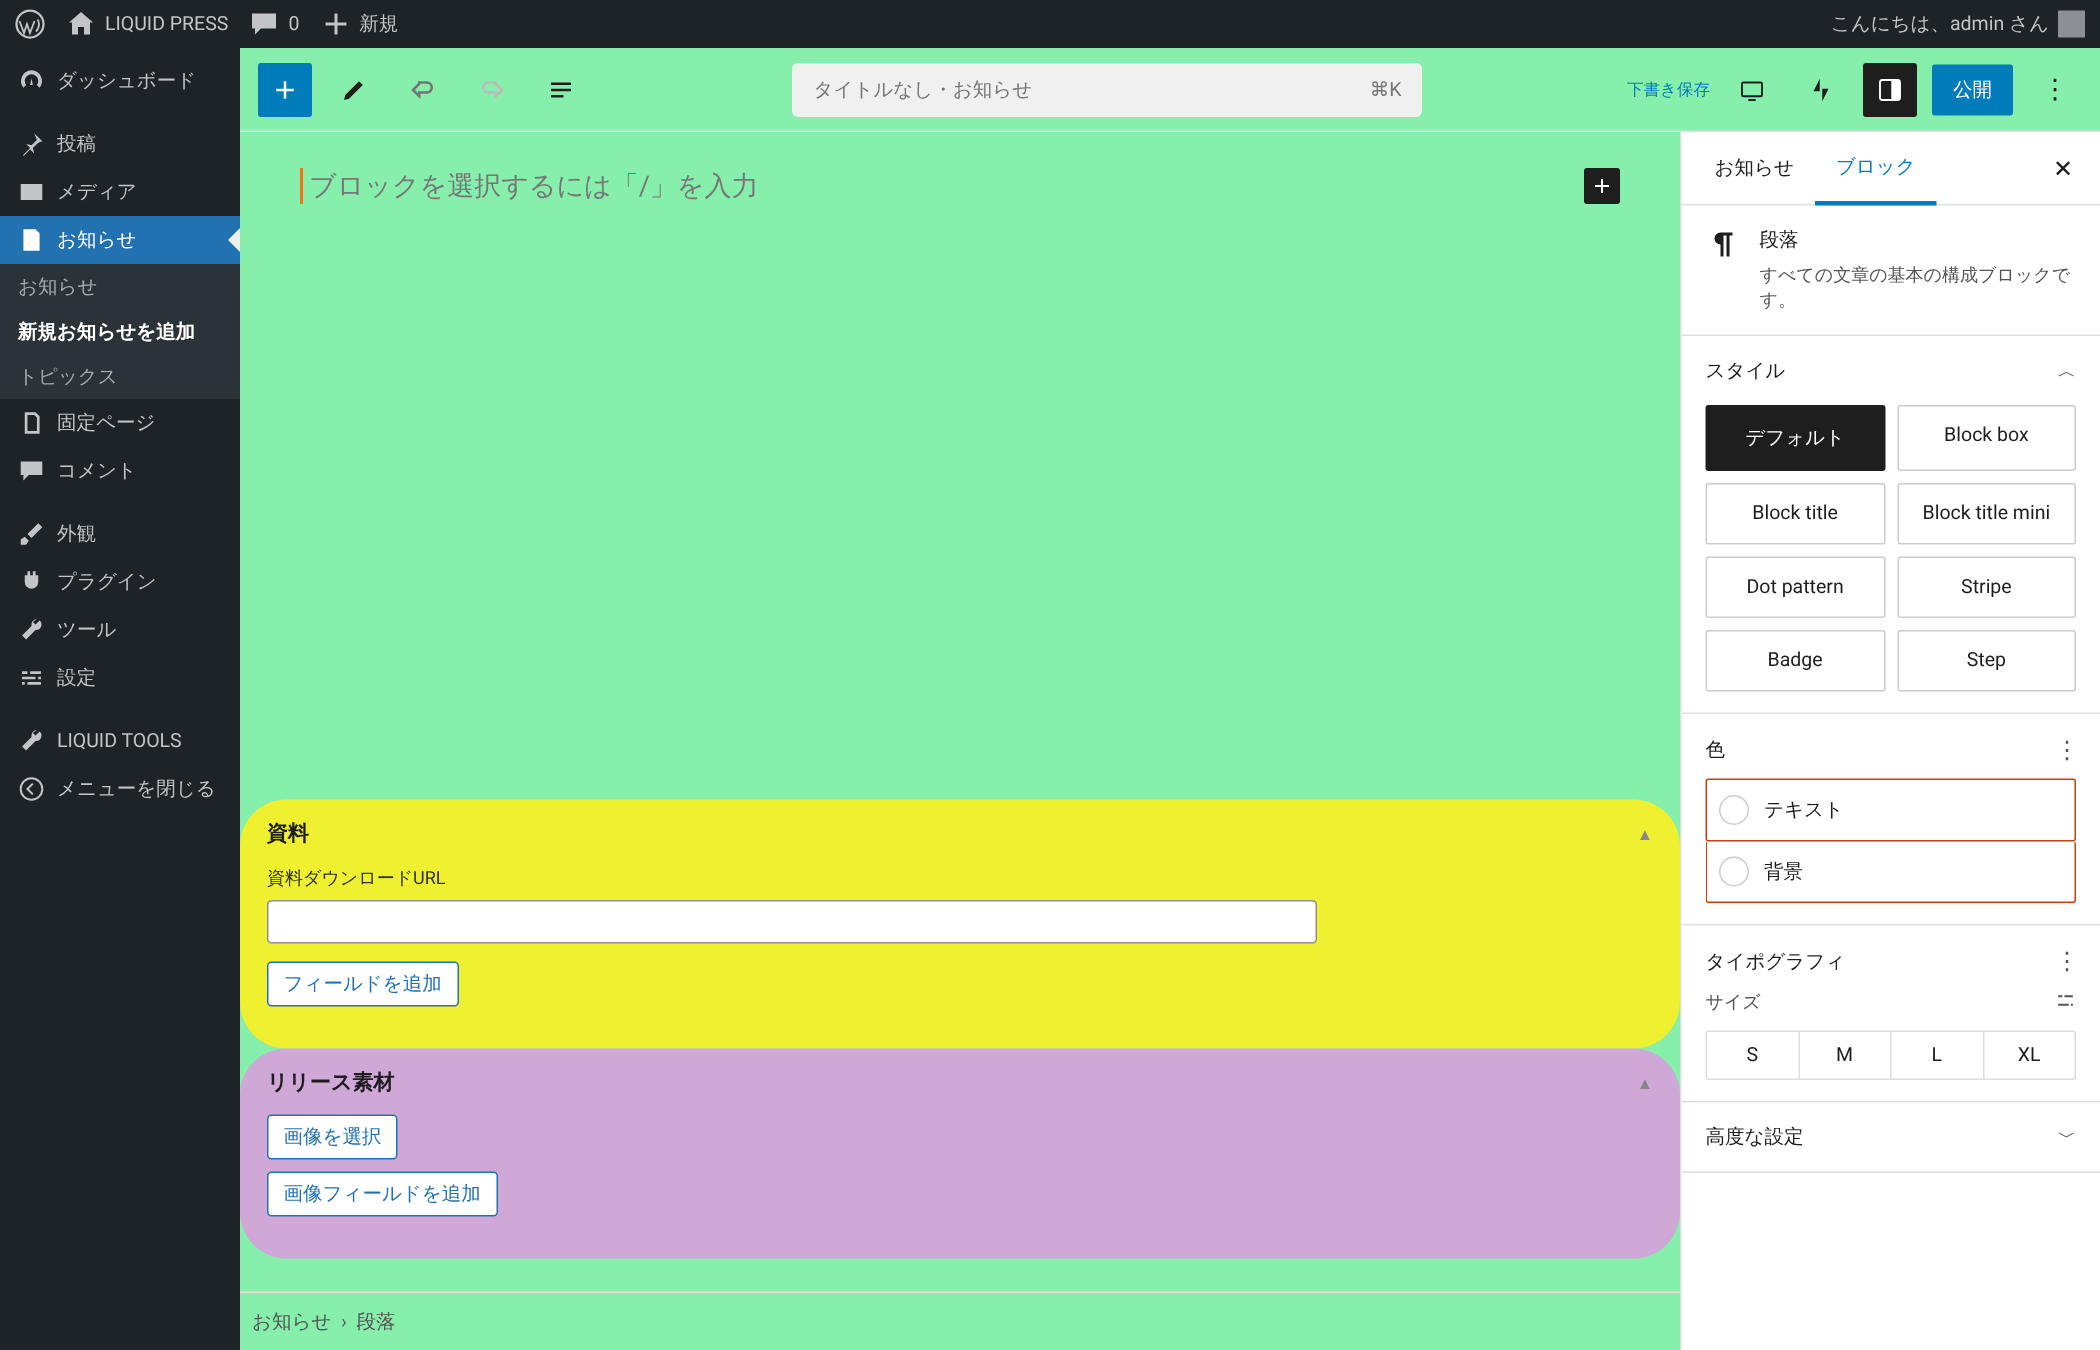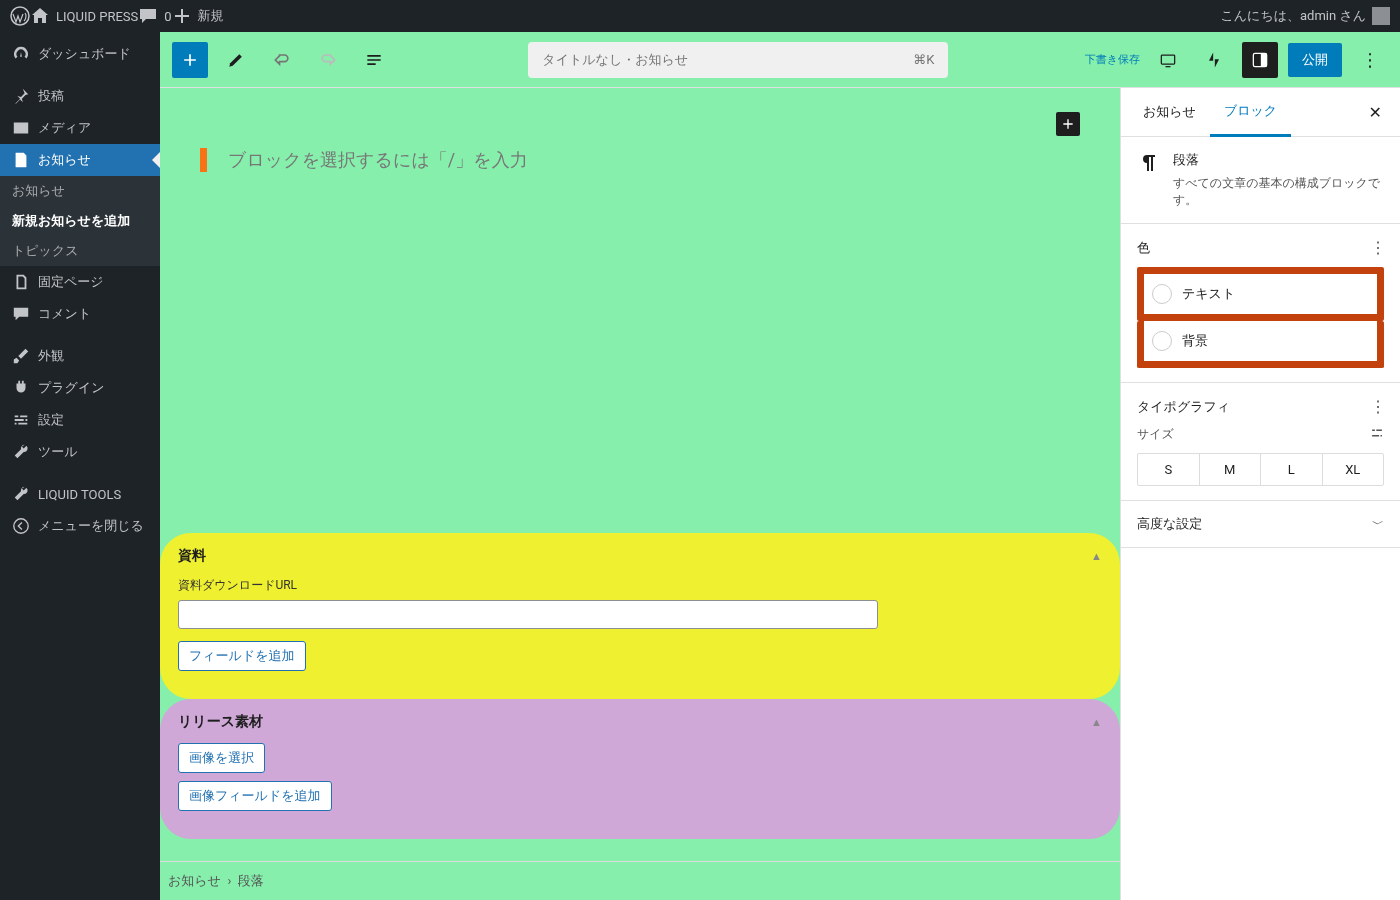--- a/index.html
+++ b/index.html
@@ -1,20 +1,20 @@
 <!DOCTYPE html>
 <html><head>
 <meta charset="utf-8">
 <style>
 * { margin: 0; padding: 0; box-sizing: border-box; font-family: -apple-system, BlinkMacSystemFont, "Segoe UI", Roboto, sans-serif; }
 body { background: #fff; color: #1e1e1e; font-size: 13px; }
 
 
 .adminbar { height: 32px; background: #1d2327; color: #c3c4c7; display: flex; align-items: center; padding: 0 10px; justify-content: space-between; }
-.adminbar-left, .adminbar-right { display: flex; align-items: center; gap: 0; }
+.adminbar-left, .adminbar-right { display: flex; align-items: center; gap: 14px; }
 .adminbar-item { display: flex; align-items: center; gap: 6px; cursor: pointer; font-size: 13px; }
 .adminbar-item .ico { width: 20px; height: 20px; display: inline-flex; align-items: center; justify-content: center; }
 .avatar { width: 18px; height: 18px; background: #8c8f94; }
 
 
 .layout { display: flex; height: calc(900px - 32px); }
 .sidemenu { width: 160px; background: #1d2327; color: #c3c4c7; font-size: 13px; padding-top: 6px; flex-shrink: 0; }
 .menu-item { display: flex; align-items: center; gap: 8px; padding: 7px 12px; cursor: pointer; }
 .menu-item.active { background: #2271b1; color: #fff; position: relative; }
 .menu-item.active::after { content: ""; position: absolute; right: -0px; top: 50%; transform: translateY(-50%); border: 8px solid transparent; border-right-color: #f0f0f1; }
@@ -35,21 +35,21 @@
 .title-pill .shortcut { color: #757575; font-size: 13px; }
 .toolbar-right { display: flex; align-items: center; gap: 10px; }
 .link-btn { color: #007cba; background: none; border: none; cursor: pointer; font-size: 11px; }
 .icon-btn { width: 36px; height: 36px; display: inline-flex; align-items: center; justify-content: center; cursor: pointer; border-radius: 2px; }
 .icon-btn.active { background: #1e1e1e; color: #fff; }
 .publish { background: #007cba; color: #fff; border: none; padding: 8px 14px; border-radius: 2px; cursor: pointer; font-size: 13px; }
 
 .editor-body { flex: 1; display: flex; overflow: hidden; }
 .canvas { flex: 1; display: flex; flex-direction: column; overflow: auto; }
 .block-area { padding: 24px 40px 10px; flex: 0 0 auto; display: flex; align-items: flex-start; }
-.block-placeholder { color: #777; font-size: 18px; flex: 1; padding-left: 21px; border-left: 7px solid #f97316; margin-top: 36px; }
+.block-placeholder { color: #777; font-size: 18px; flex: 1; padding-left: 4px; border-left: 2px solid #f97316; }
 .add-block { width: 24px; height: 24px; background: #1e1e1e; color: #fff; display: inline-flex; align-items: center; justify-content: center; border-radius: 2px; cursor: pointer; }
 
 .meta-spacer { flex: 1; }
 .metabox { padding: 14px 18px 20px; border-radius: 31px; }
 .metabox.yellow { background: #eef030; }
 .metabox.purple { background: #cfa8d8; }
 .metabox-head { display: flex; justify-content: space-between; align-items: center; margin-bottom: 12px; }
 .metabox-title { font-weight: 600; font-size: 14px; color: #1e1e1e; }
 .metabox-toggle { color: #888; cursor: pointer; font-size: 11px; }
 .metabox-label { font-size: 12px; color: #333; margin-bottom: 6px; display: block; }
@@ -67,21 +67,21 @@
 .insp-section { padding: 14px 16px; border-bottom: 1px solid #e0e0e0; }
 .insp-blockinfo { display: flex; gap: 12px; align-items: flex-start; }
 .insp-blockinfo .ico { width: 24px; }
 .insp-blockinfo .name { font-weight: 500; margin-bottom: 6px; }
 .insp-blockinfo .desc { font-size: 12px; color: #555; }
 .insp-head { display: flex; justify-content: space-between; align-items: center; cursor: pointer; }
 .insp-head .chev { font-size: 12px; color: #555; }
 .style-grid { display: grid; grid-template-columns: 1fr 1fr; gap: 8px; margin-top: 14px; }
 .style-btn { border: 1px solid #ccc; padding: 12px 6px; text-align: center; font-size: 13px; border-radius: 2px; cursor: pointer; background: #fff; }
 .style-btn.selected { background: #1e1e1e; color: #fff; border-color: #1e1e1e; }
-.color-row { display: flex; align-items: center; gap: 10px; padding: 10px 8px; border: 7px solid #c2410c; border-radius: 2px; margin-top: 10px; cursor: pointer; }
+.color-row { display: flex; align-items: center; gap: 10px; padding: 10px 8px; border: 1px solid #c2410c; border-radius: 2px; margin-top: 10px; cursor: pointer; }
 .color-circle { width: 20px; height: 20px; border-radius: 50%; border: 1px solid #ccc; background: #fff; }
 .color-row + .color-row { margin-top: 0; border-top: none; }
 .size-row { display: flex; border: 1px solid #ddd; border-radius: 2px; margin-top: 10px; }
 .size-btn { flex: 1; text-align: center; padding: 8px 0; font-size: 13px; cursor: pointer; border-right: 1px solid #ddd; }
 .size-btn:last-child { border-right: none; }
 .insp-sublabel { font-size: 12px; color: #555; margin-top: 10px; display: flex; justify-content: space-between; align-items: center; }
 .dots-btn { font-size: 16px; color: #555; cursor: pointer; letter-spacing: -2px; }
 </style>
 </head>
 <body>
@@ -200,32 +200,32 @@
         <span class="ico">
           <svg viewBox="0 0 20 20" fill="currentColor">
             <path d="M7 2v3H5v5a5 5 0 0010 0V5h-2V2h-2v3H9V2z"></path>
           </svg>
         </span>
         <span>プラグイン</span>
       </div>
     <div class="menu-item">
         <span class="ico">
           <svg viewBox="0 0 20 20" fill="currentColor">
+            <path d="M14 2a4 4 0 00-4 5L3 14l3 3 7-7a4 4 0 003-7l-3 3-2-2z"></path>
+          </svg>
+        </span>
+        <span>ツール</span>
+      </div>
+    <div class="menu-item">
+        <span class="ico">
+          <svg viewBox="0 0 20 20" fill="currentColor">
             <path d="M3 5h4v2H3zm6 0h8v2H9zM3 9h10v2H3zm12 0h2v2h-2zM3 13h2v2H3zm4 0h10v2H7z"></path>
           </svg>
         </span>
         <span>設定</span>
-      </div>
-    <div class="menu-item">
-        <span class="ico">
-          <svg viewBox="0 0 20 20" fill="currentColor">
-            <path d="M14 2a4 4 0 00-4 5L3 14l3 3 7-7a4 4 0 003-7l-3 3-2-2z"></path>
-          </svg>
-        </span>
-        <span>ツール</span>
       </div>
     <div class="menu-sep"></div>
     <div class="menu-item">
         <span class="ico">
           <svg viewBox="0 0 20 20" fill="currentColor">
             <path d="M14 2a4 4 0 00-4 5L3 14l3 3 7-7a4 4 0 003-7l-3 3-2-2z"></path>
           </svg>
         </span>
         <span>LIQUID TOOLS</span>
       </div>
@@ -349,20 +349,36 @@
             <span class="ico"><svg viewBox="0 0 24 24" width="24" height="24" fill="#1e1e1e">
                   <path d="M10 4h8v2h-2v14h-2V6h-2v14h-2V12a4 4 0 010-8z"></path>
                 </svg></span>
             <div>
               <div class="name">段落</div>
               <div class="desc">すべての文章の基本の構成ブロックです。</div>
             </div>
           </div>
         </div>
 
+        <div class="insp-section">
+          <div class="insp-head">
+            <span>スタイル</span>
+            <span class="chev">︿</span>
+          </div>
+          <div class="style-grid">
+            <div class="style-btn selected">デフォルト</div>
+            <div class="style-btn">Block box</div>
+            <div class="style-btn">Block title</div>
+            <div class="style-btn">Block title mini</div>
+            <div class="style-btn">Dot pattern</div>
+            <div class="style-btn">Stripe</div>
+            <div class="style-btn">Badge</div>
+            <div class="style-btn">Step</div>
+          </div>
+        </div>
 
         <div class="insp-section">
           <div class="insp-head">
             <span>色</span>
             <span class="dots-btn">⋮</span>
           </div>
           <div class="color-row">
             <span class="color-circle"></span>
             <span>テキスト</span>
           </div>

